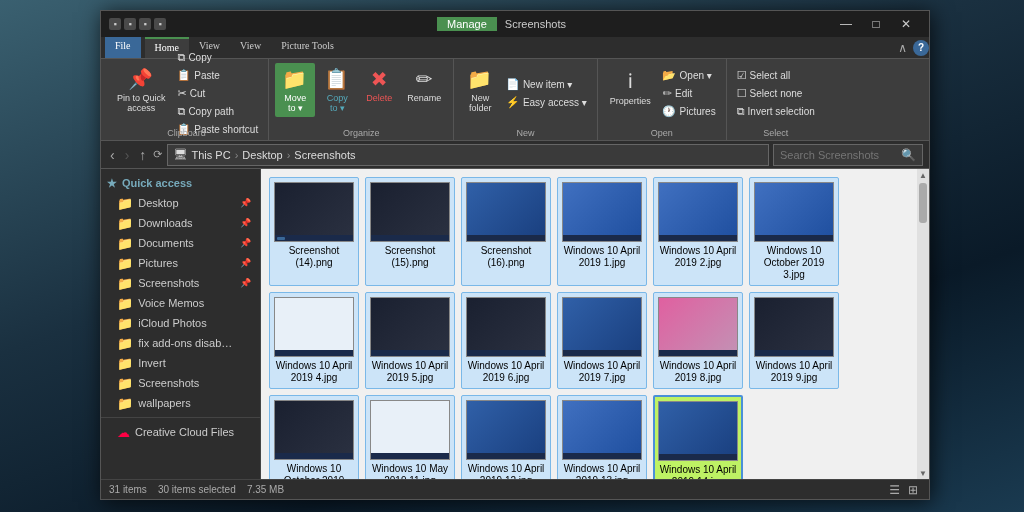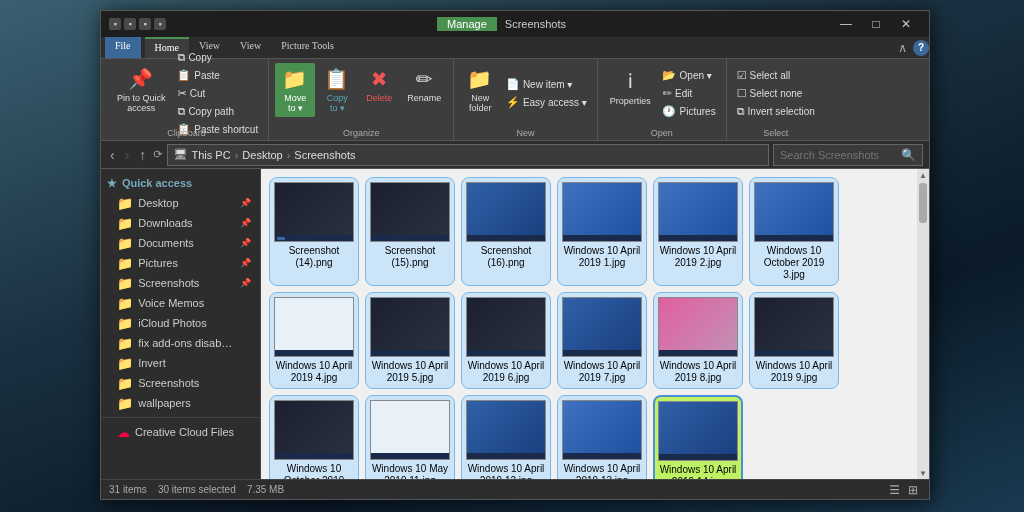--- a/index.html
+++ b/index.html
@@ -274,21 +274,21 @@
       gap: 6px;
       position: relative;
     }
     .file-item {
       display: flex;
       flex-direction: column;
       align-items: center;
       width: 90px;
       cursor: pointer;
       padding: 4px;
-      border-radius: 8px;
+      border-radius: 2px;
     }
     .file-item.selected { background: #cce4f8; border: 1px solid #7ab8e8; }
     .file-item.selected-active { background: #bef264; border: 1px solid #4a90d8; }
     .file-thumbnail {
       width: 80px;
       height: 60px;
       background: #1a2a3a;
       border: 1px solid #888;
       display: flex;
       align-items: center;

